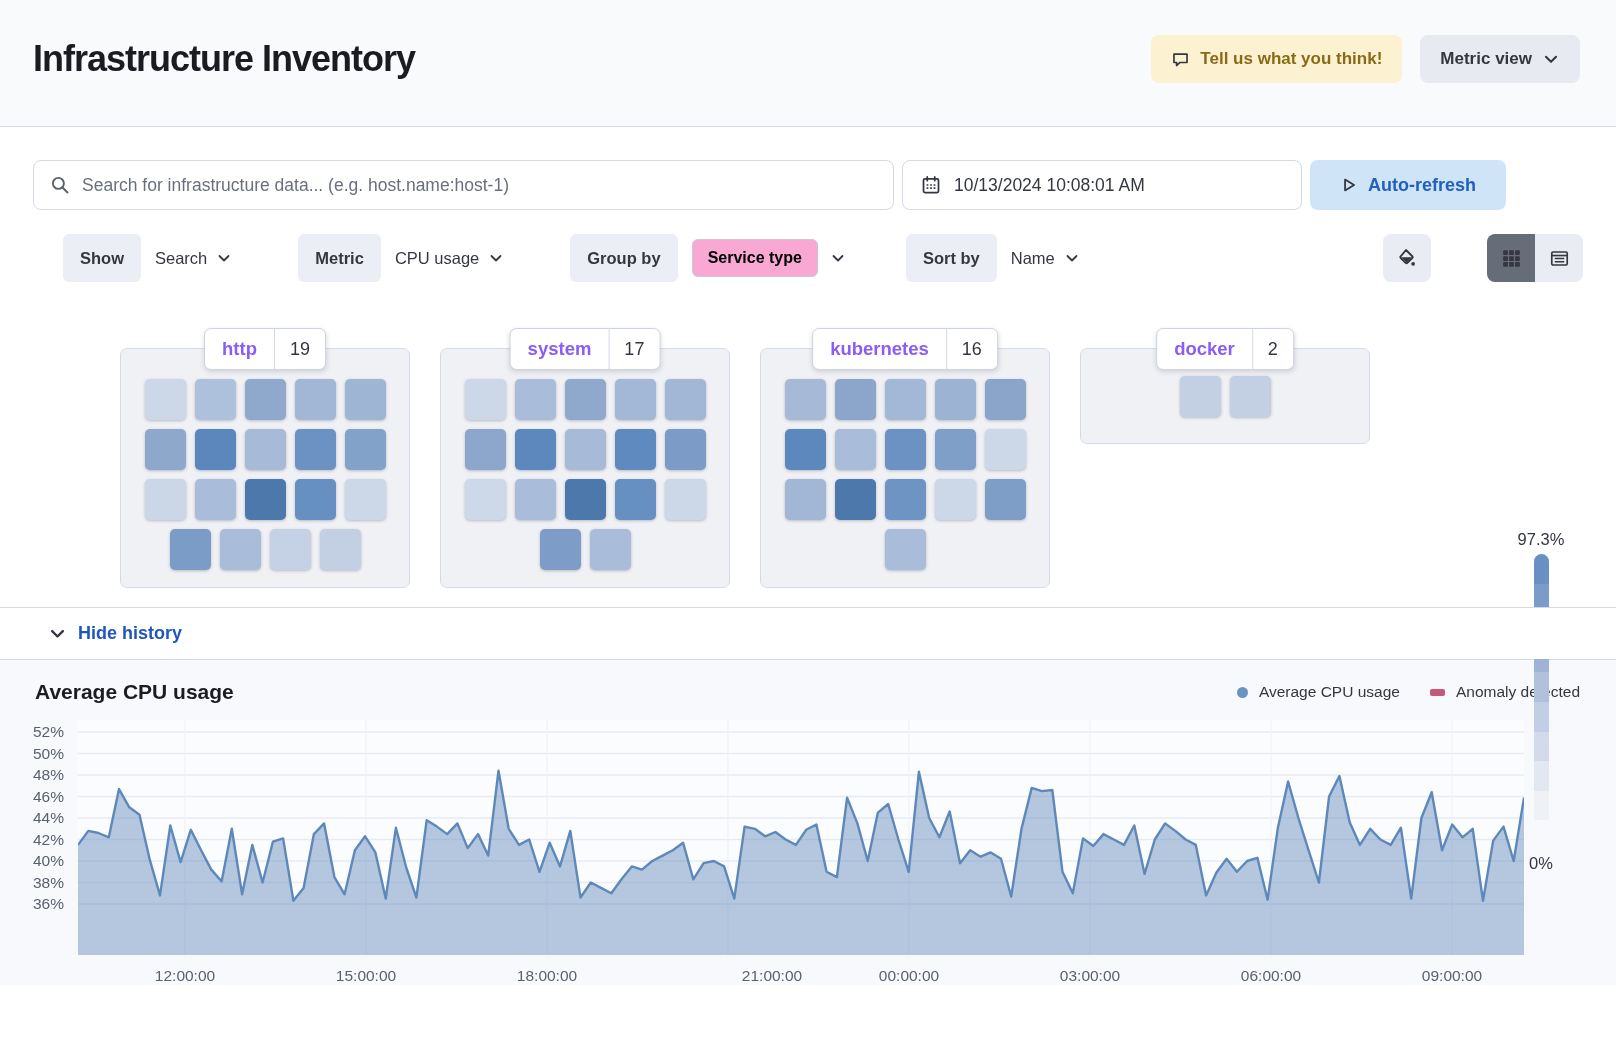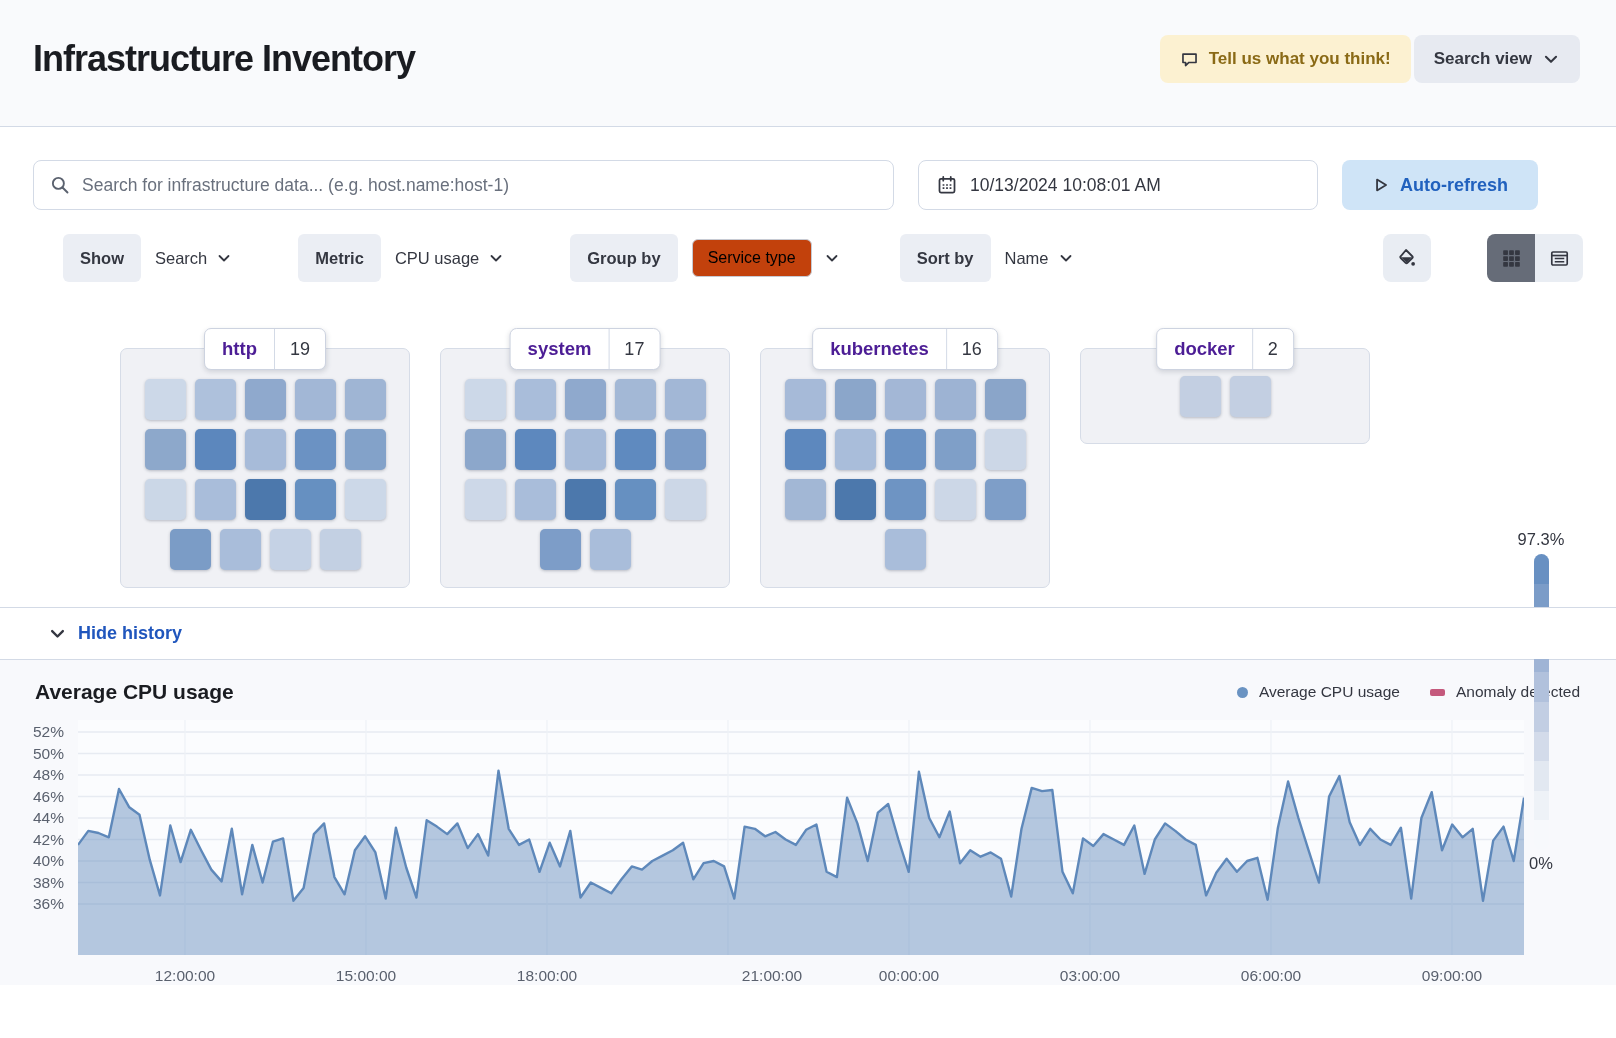--- a/index.html
+++ b/index.html
@@ -3,68 +3,68 @@
 <meta charset="utf-8">
 <style>
   * { margin:0; padding:0; box-sizing:border-box; }
   html,body { width:1616px; height:1038px; overflow:hidden; background:#fff;
     font-family:"Liberation Sans", sans-serif; color:#343741; }
 
   
   .page-header { background:#f9fafc; border-bottom:1px solid #d3dae6;
     padding:26px 36px 34px 33px; display:flex; align-items:center; justify-content:space-between; height:127px; }
   .page-title { font-size:36px; font-weight:700; letter-spacing:-1px; color:#1a1c21; }
-  .header-actions { display:flex; gap:3px; align-items:center; }
+  .header-actions { display:flex; gap:18px; align-items:center; }
   .btn { display:inline-flex; align-items:center; gap:10px; border:none; cursor:pointer;
     border-radius:8px; height:48px; padding:0 20px; font-size:17px; font-weight:700;
     font-family:"Liberation Sans", sans-serif; }
   .btn-feedback { background:#fcf1d1; color:#8a6a16; }
   .btn-view { background:#e7eaf1; color:#343741; }
 
   
-  .query-row { display:flex; align-items:center; gap:24px; padding:33px 33px 0 33px; }
+  .query-row { display:flex; align-items:center; gap:8px; padding:33px 33px 0 33px; }
   .search-box { flex:1; max-width:861px; height:50px; background:#fff; border:1px solid #d3dae6;
     border-radius:8px; display:flex; align-items:center; padding:0 16px; gap:12px; }
   .search-box input { border:none; outline:none; flex:1; font-size:17.5px; color:#343741;
     font-family:"Liberation Sans", sans-serif; background:transparent; }
   .search-box input::placeholder { color:#69707d; }
   .date-box { width:400px; height:50px; border:1px solid #d3dae6; border-radius:8px; background:#fff;
     display:flex; align-items:center; gap:13px; padding:0 18px; font-size:17.5px; color:#343741; cursor:pointer; }
   .btn-autorefresh { background:#cfe4f7; color:#2161be; width:196px; height:50px; font-size:18px; justify-content:center; }
 
   
   .filter-row { display:flex; align-items:center; padding:24px 33px 0 33px; gap:22px; }
   .filter-group { display:flex; align-items:center;margin-left:30px; }
   .filter-label { background:#ebeef4; border-radius:6px; padding:0 17px; height:48px;
     display:flex; align-items:center; font-size:16.5px; font-weight:700; color:#343741; }
   .filter-value { display:flex; align-items:center; gap:9px; padding:0 14px; height:48px;
     font-size:16.5px; color:#343741; cursor:pointer; background:#fff; border-radius:6px;}
-  .filter-pill { border:1px solid #c6cad3; border-radius:6px; padding:9px 15px; font-weight:400;
-    font-size:16px; margin:0 4px 0 14px; background:#c2410c; cursor:pointer; }
+  .filter-pill { border:1px solid #c6cad3; border-radius:6px; padding:9px 15px; font-weight:700;
+    font-size:16px; margin:0 4px 0 14px; background:#f9a8d4; cursor:pointer; }
   .chev { color:#343741; display:inline-flex; }
   .filter-spacer { flex:1; }
   .icon-btn { width:48px; height:48px; border:none; border-radius:8px; background:#e9edf3;
     display:inline-flex; align-items:center; justify-content:center; cursor:pointer; color:#2b2f36; }
   .toggle-group { display:flex; margin-left:34px; }
   .toggle-btn { width:48px; height:48px; border:none; display:inline-flex; align-items:center;
     justify-content:center; cursor:pointer; }
   .toggle-btn.selected { background:#666c78; color:#fff; border-radius:8px 0 0 8px; }
   .toggle-btn.unselected { background:#e9edf3; color:#2b2f36; border-radius:0 8px 8px 0; }
 
   
   .waffle-section { position:relative; height:325px; }
   .waffle-groups { display:flex; gap:30px; padding:66px 0 0 120px; align-items:flex-start; }
   .waffle-group { position:relative; width:290px; }
   .group-panel { background:#f0f1f5; border:1px solid #d6dce7; border-radius:7px; width:290px; }
   .group-panel.tall { height:240px; padding-top:30px; }
   .group-panel.short { height:96px; display:flex; align-items:center; }
   .group-badge { position:absolute; top:-20px; left:50%; transform:translateX(-50%);
     background:#fff; border:1px solid #cdd3e0; border-radius:7px; display:flex; align-items:stretch;
     box-shadow:0 2px 5px rgba(60,70,90,0.18); z-index:2; cursor:pointer; white-space:nowrap; }
-  .group-badge .gname { color:#4c1d95; font-weight:700; font-size:18.5px; padding:9px 17px; }
+  .group-badge .gname { color:#8b5cf6; font-weight:700; font-size:18.5px; padding:9px 17px; }
   .group-badge .gdiv { width:1px; background:#d3dae6; }
   .group-badge .gcount { color:#343741; font-size:18px; padding:9px 15px; display:flex; align-items:center; }
   .tile-rows { display:flex; flex-direction:column; gap:9px; width:100%; }
   .tile-row { display:flex; gap:9px; justify-content:center; }
   .tile { width:41px; height:41px; border-radius:5px; box-shadow:0 1px 3px rgba(50,60,80,0.3); cursor:pointer; }
 
   .waffle-legend { position:absolute; top:248px; right:44px; width:62px; text-align:center; }
   .legend-max { font-size:16.5px; color:#343741; margin-bottom:5px; }
   .legend-bar { width:15px; height:296px; margin:0 auto; border-radius:8px; overflow:hidden;
     display:flex; flex-direction:column; }
@@ -101,21 +101,21 @@
   <div class="header-actions">
     <button class="btn btn-feedback">
       <span class="chev">
         <svg width="19" height="19" viewBox="0 0 16 16">
             <path d="M2.5 3.5h11v7h-6l-2.8 2.6v-2.6h-2.2z" fill="none" stroke="currentColor" stroke-width="1.4" stroke-linejoin="round"></path>
           </svg>
       </span>
       <span>Tell us what you think!</span>
     </button>
     <button class="btn btn-view">
-      <span>Search view</span>
+      <span>Metric view</span>
       <span class="chev">
         <svg width="18" height="18" viewBox="0 0 16 16">
             <path d="M3.5 6l4.5 4.5L12.5 6" fill="none" stroke="currentColor" stroke-width="1.8" stroke-linecap="round" stroke-linejoin="round"></path>
           </svg>
       </span>
     </button>
   </div>
 </header>
 
 <div class="query-row">

